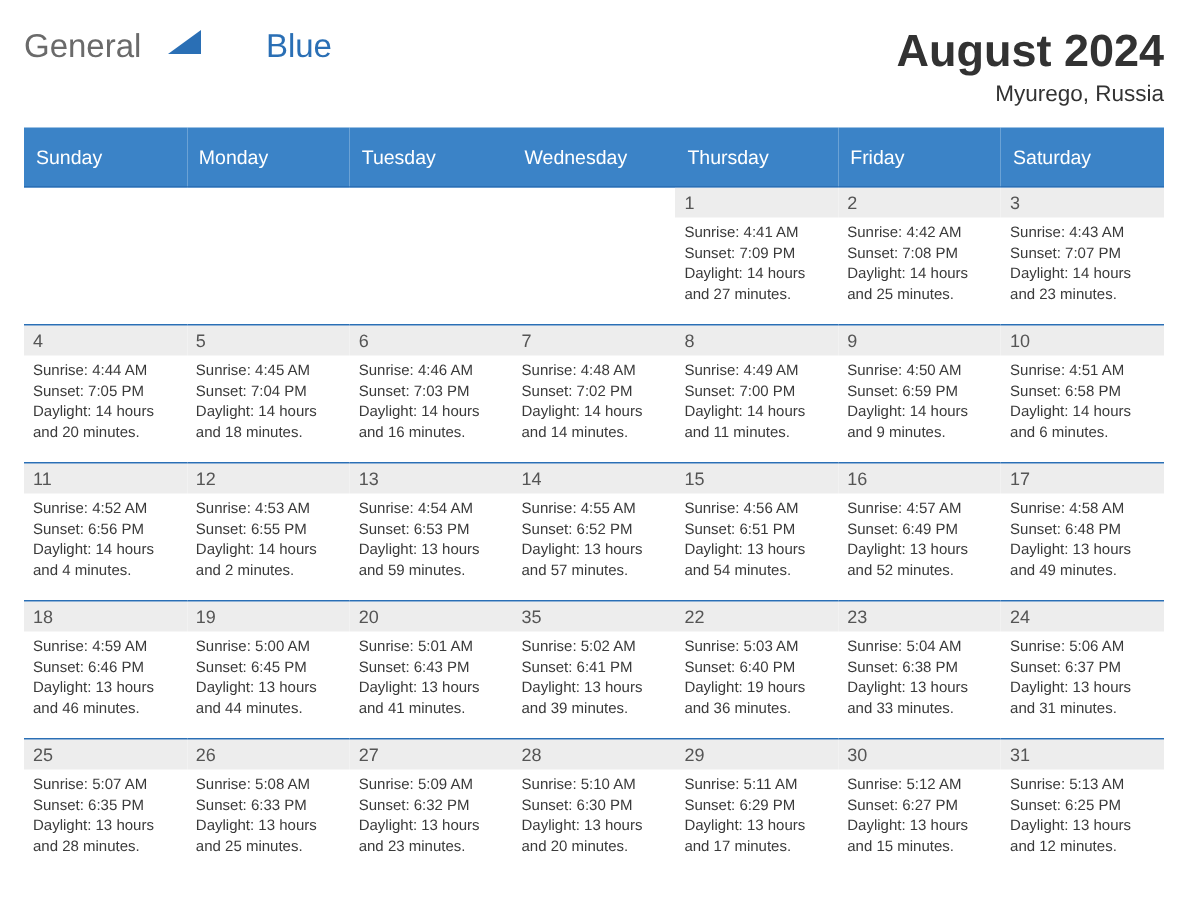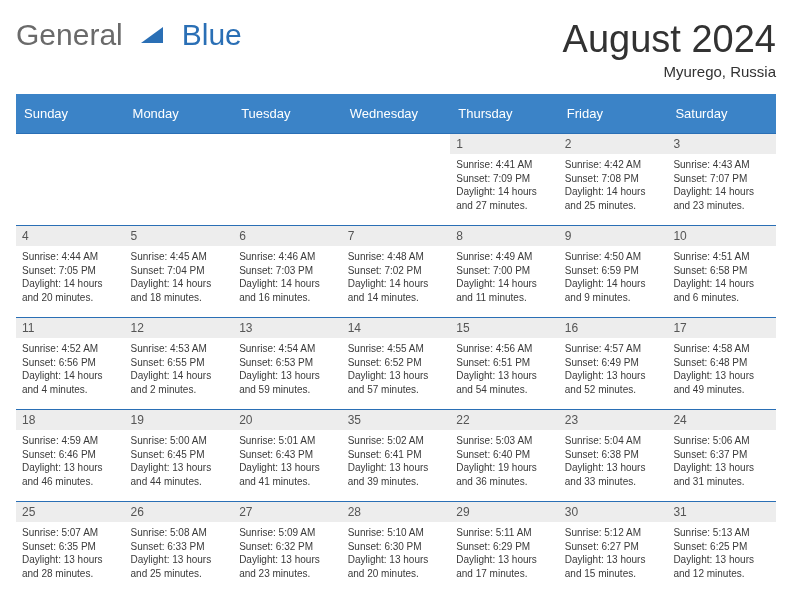--- a/index.html
+++ b/index.html
@@ -14,33 +14,33 @@
   .header {
     display: flex;
     justify-content: space-between;
     align-items: flex-start;
     margin-bottom: 14px;
   }
   .logo {
     display: flex;
     align-items: center;
     gap: 15px;
-    font-size: 30px;
+    font-size: 22px;
     color: #6a6a6a;
   }
-  .logo .blue-part { color: #2a6fb5; font-weight: 500; }
+  .logo .blue-part { color: #2a6fb5; font-weight: 500; margin-left: 24px; }
   .logo-mark {
     display: inline-block;
     margin-left: 3px;
   }
   .title-block { text-align: right; }
   .month-title {
-    font-size: 38px;
+    font-size: 30px;
     color: #323232;
-    font-weight: 400;
+    font-weight: 700;
     text-align: right;
   }
   .location {
     font-size: 15px;
     color: #323232;
     margin-top: 2px;
   }
   .calendar {
     width: 100%;
     border-collapse: collapse;

